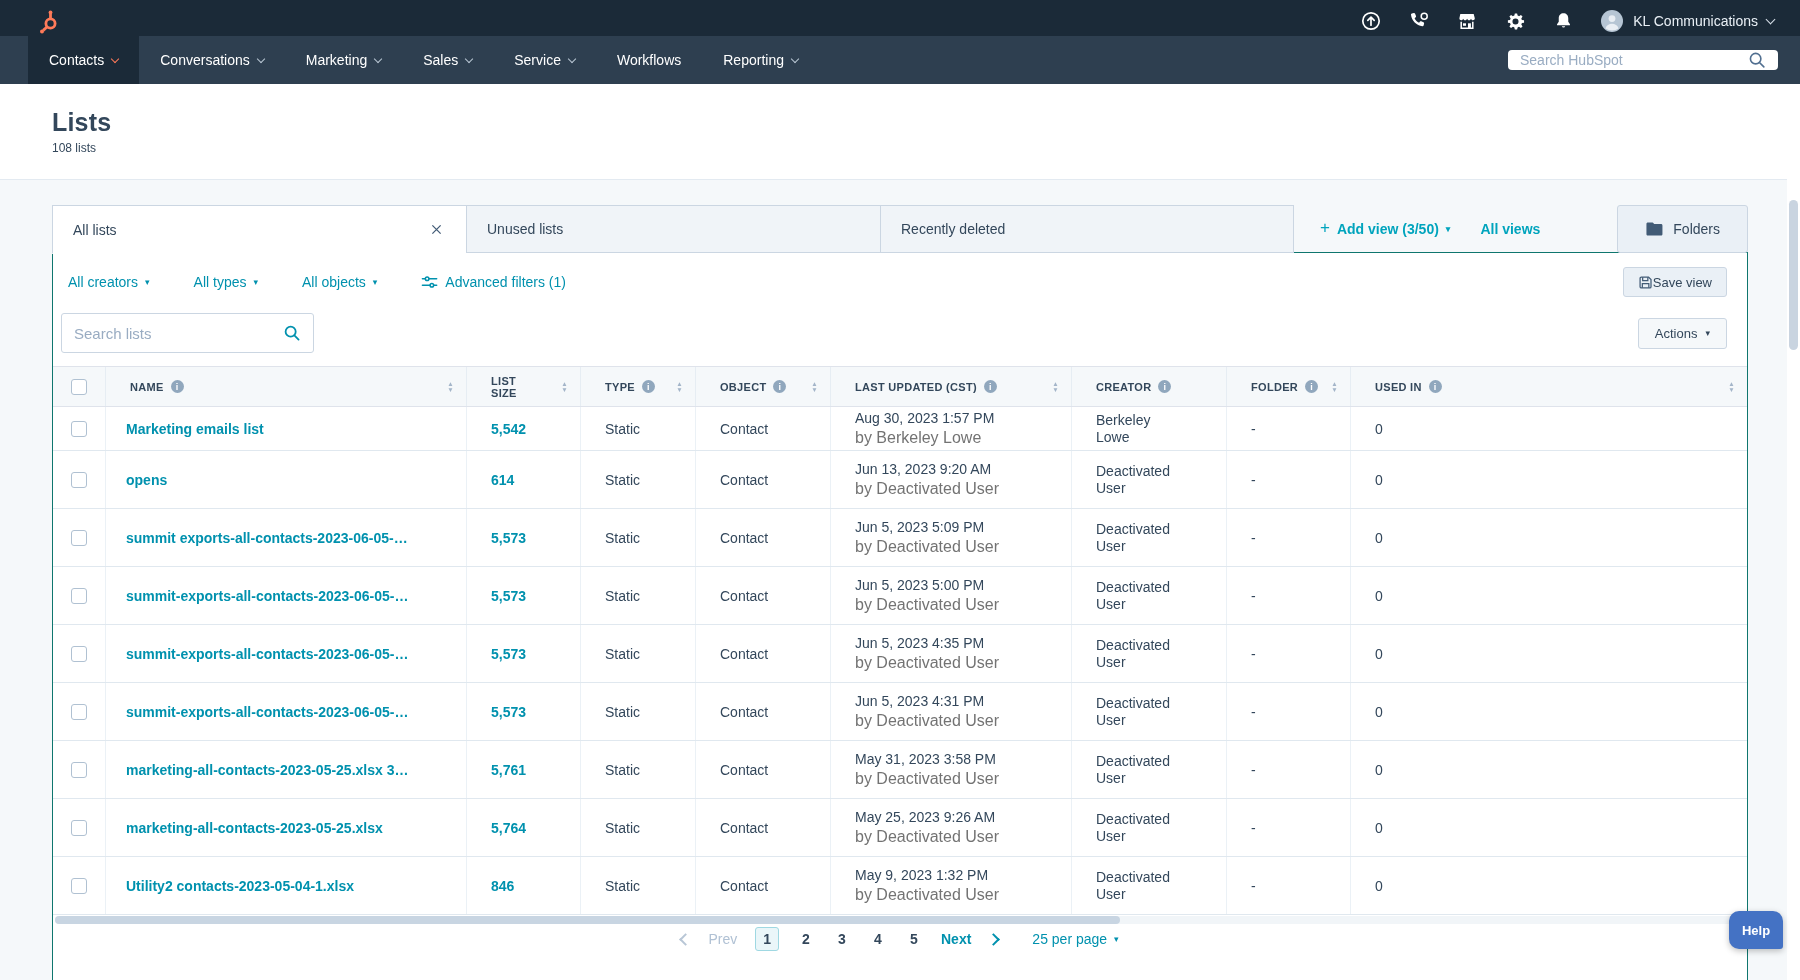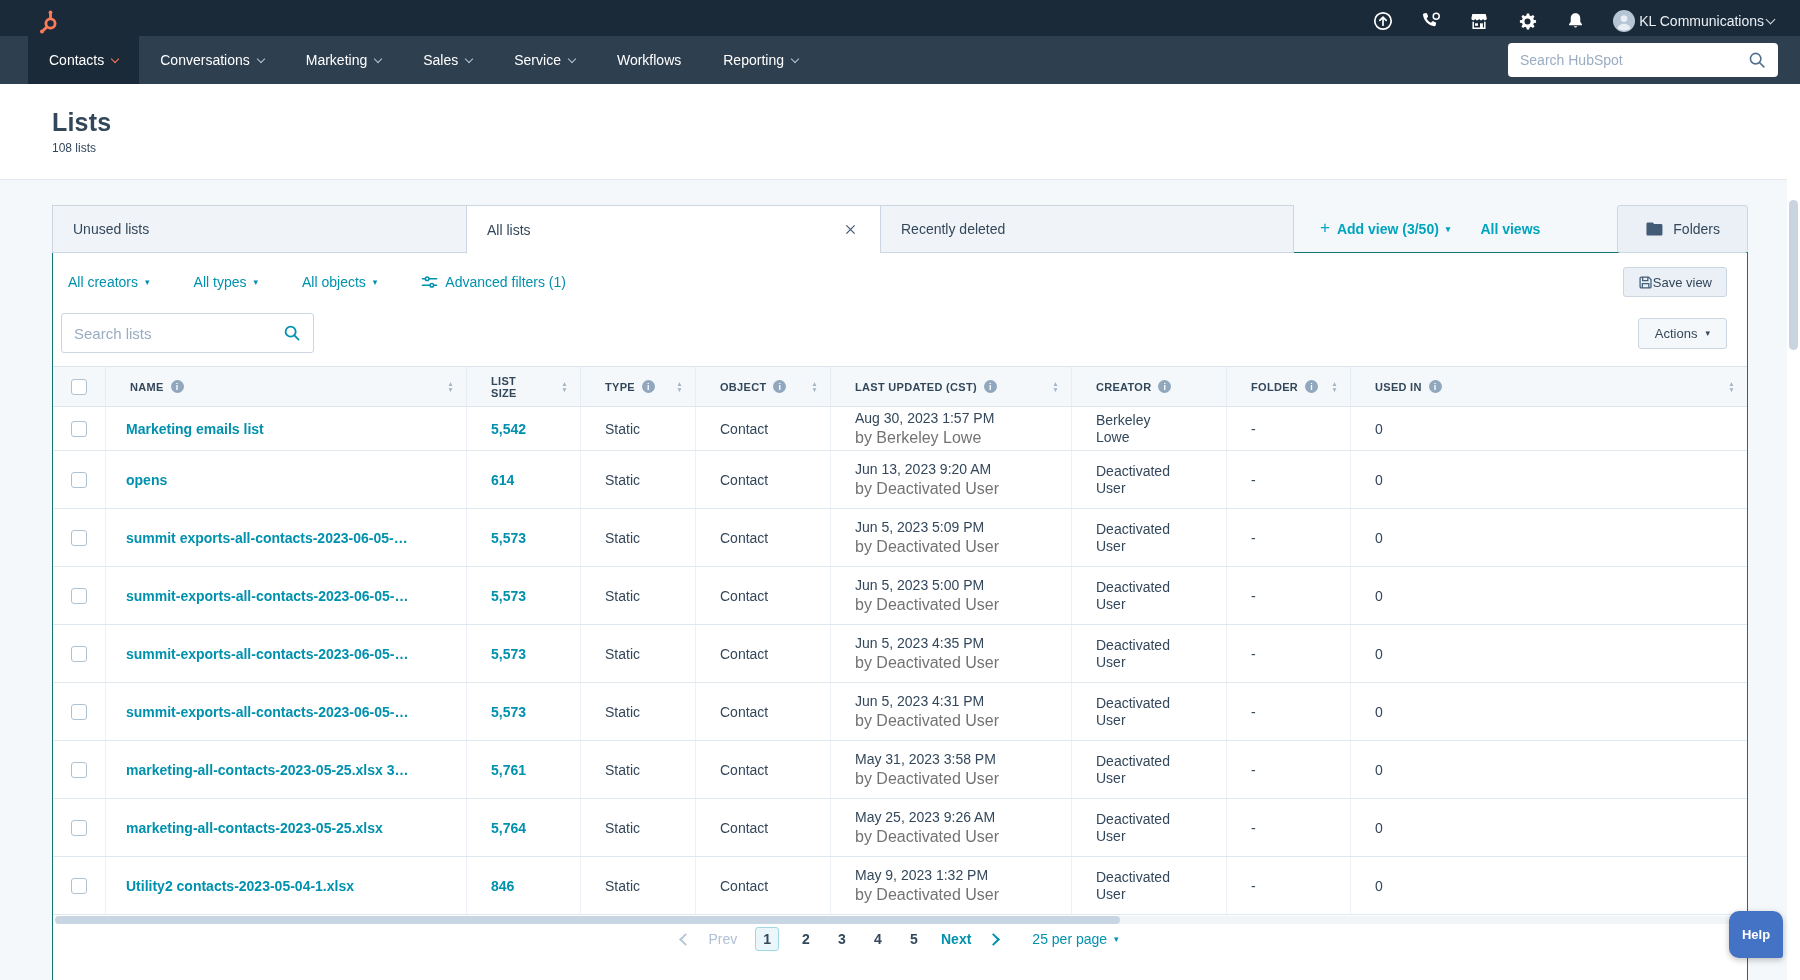--- a/index.html
+++ b/index.html
@@ -4,32 +4,32 @@
 <style>
   *{margin:0;padding:0;box-sizing:border-box;}
   html,body{width:1800px;height:980px;}
   body{font-family:"Liberation Sans",sans-serif;background:#f5f8fa;color:#33475b;position:relative;overflow:hidden;}
 
   
   .topbar{position:absolute;left:0;top:0;width:1800px;height:36px;background:#1b2a38;display:flex;align-items:center;padding:0 26px 0 36px;z-index:30;}
   .logo{display:flex;align-items:center;margin-top:8px;}
   .topbar-right{margin-left:auto;display:flex;align-items:center;gap:26px;margin-top:6px;}
   .top-icon{width:22px;height:22px;display:flex;align-items:center;justify-content:center;cursor:pointer;}
-  .account{display:flex;align-items:center;gap:3px;cursor:pointer;}
+  .account{display:flex;align-items:center;gap:9px;cursor:pointer;}
   .account-name{color:#eaf0f6;font-size:14px;}
   .chev{display:inline-block;width:7px;height:7px;border-right:1.6px solid #d7dfe8;border-bottom:1.6px solid #d7dfe8;transform:rotate(45deg);margin-top:-3px;}
 
   
   .mainnav{position:absolute;left:0;top:36px;width:1800px;height:48px;background:#2e3f50;display:flex;align-items:stretch;padding-left:28px;z-index:29;}
   .nav-items{display:flex;align-items:stretch;}
   .nav-item{display:flex;align-items:center;gap:8px;padding:0 21px;color:#fff;font-size:14px;font-weight:500;cursor:pointer;white-space:nowrap;}
   .nav-item .chev{width:6px;height:6px;border-color:#b9c7d4;margin-top:-2px;}
   .nav-item.active{background:#1b2a38;}
   .nav-item.active .chev{border-color:#ff7a59;}
-  .nav-search{margin-left:auto;margin-right:22px;align-self:center;width:270px;height:34px;background:#fff;border-radius:4px;display:flex;align-items:center;padding:0 12px;}
+  .nav-search{margin-left:auto;margin-right:22px;align-self:center;width:270px;height:20px;background:#fff;border-radius:4px;display:flex;align-items:center;padding:0 12px;}
   .nav-search input{border:none;outline:none;flex:1;font-size:14px;color:#33475b;font-family:inherit;}
   .nav-search input::placeholder{color:#99acc2;}
 
   
   .page-header{position:absolute;left:0;top:84px;width:1800px;height:96px;background:#fff;border-bottom:1px solid #e3eaf1;display:flex;align-items:center;padding:0 52px;}
   .ph-title{font-size:25px;font-weight:700;color:#33475b;letter-spacing:.2px;}
   .ph-sub{font-size:12px;margin-top:4px;color:#33475b;}
   .ph-buttons{margin-left:auto;display:flex;gap:9px;}
   .btn{height:35px;border-radius:4px;font-size:14px;font-family:inherit;cursor:pointer;display:flex;align-items:center;padding:0 23px;}
   .btn-outline{background:#fff;border:1px solid #f2755c;color:#f2755c;}
@@ -92,21 +92,21 @@
   .p-chev{width:9px;height:9px;border-right:2px solid #0091ae;border-bottom:2px solid #0091ae;display:inline-block;cursor:pointer;}
   .p-chev.left{transform:rotate(135deg);border-color:#b8c6d6;}
   .p-chev.right{transform:rotate(-45deg);}
   .p-prev{color:#b0c1d4;font-weight:500;cursor:default;}
   .page-num{min-width:18px;text-align:center;font-weight:600;color:#33475b;cursor:pointer;padding:3px 4px;}
   .page-num.current{border:1px solid #9fd8e2;background:#eaf6f9;border-radius:3px;padding:3px 7px;}
   .p-next{color:#0091ae;font-weight:600;cursor:pointer;}
   .per-page{display:flex;align-items:center;gap:7px;color:#0091ae;font-weight:400;margin-left:16px;cursor:pointer;}
 
   
-  .help-btn{position:absolute;left:1729px;top:911px;width:54px;height:47px;background:#4472c4;color:#fff;font-size:13px;font-weight:700;border-radius:10px 10px 3px 10px;display:flex;align-items:center;justify-content:center;box-shadow:0 2px 6px rgba(0,0,0,.25);cursor:pointer;z-index:40;}
+  .help-btn{position:absolute;left:1729px;top:911px;width:54px;height:38px;background:#4472c4;color:#fff;font-size:13px;font-weight:700;border-radius:10px 10px 3px 10px;display:flex;align-items:center;justify-content:center;box-shadow:0 2px 6px rgba(0,0,0,.25);cursor:pointer;z-index:40;}
 </style>
 </head>
 <body>
 
 <header class="topbar">
   <span class="logo">
     <svg width="26" height="26" viewBox="0 0 26 26" fill="none" stroke="#ff7a59">
       <circle cx="14.5" cy="14.5" r="4.6" stroke-width="2.8"></circle>
       <path d="M14.5 9.9V4.8" stroke-width="2.8"></path>
       <circle cx="14.5" cy="3.5" r="1.9" fill="#ff7a59" stroke="none"></circle>
@@ -203,30 +203,30 @@
 
 <section class="page-header">
   <div>
     <div class="ph-title">Lists</div>
     <div class="ph-sub">108 lists</div>
   </div>
 </section>
 
 <div class="views-row">
 
-  <div class="view-tab">
-      <span class="tab-label">Unused lists</span>
-    </div>
-    <div class="view-tab active">
+  <div class="view-tab active">
       <span class="tab-label">All lists</span>
       <span class="tab-close">
         <svg width="11" height="11" viewBox="0 0 12 12" stroke="#425b76" stroke-width="1.4">
           <path d="M1.5 1.5 10.5 10.5M10.5 1.5 1.5 10.5"></path>
         </svg>
       </span>
+    </div>
+    <div class="view-tab">
+      <span class="tab-label">Unused lists</span>
     </div>
     <div class="view-tab">
       <span class="tab-label">Recently deleted</span>
     </div>
     <div class="views-links">
     <span class="tlink">
       <span class="plus-glyph">+</span>
       <span>Add view (3/50)</span>
       <span class="caret">▾</span>
     </span>

